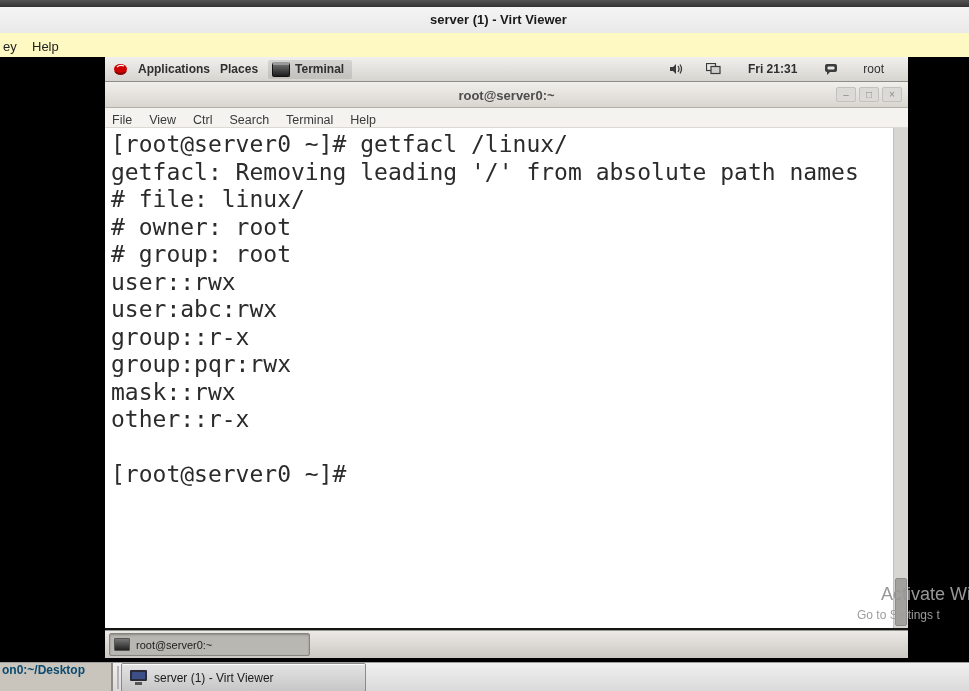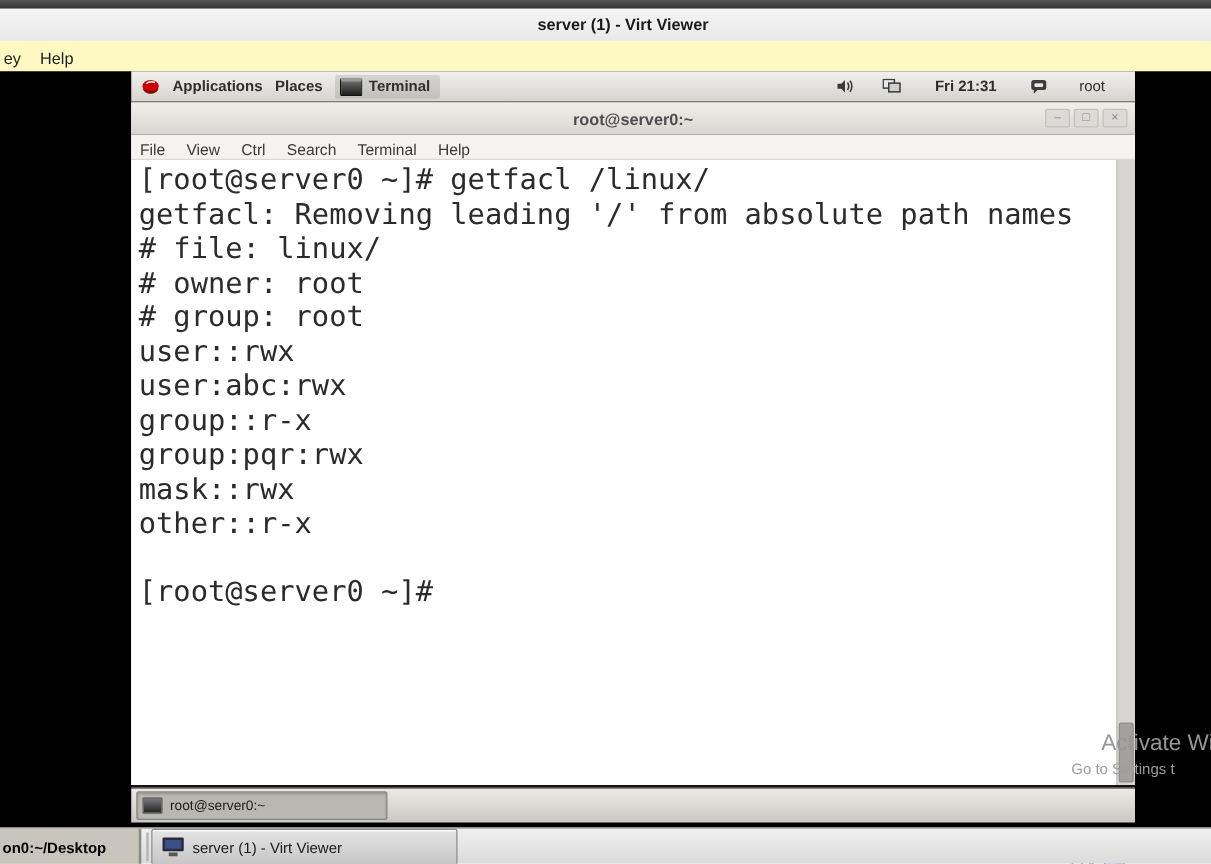--- a/index.html
+++ b/index.html
@@ -77,21 +77,21 @@
 
   
   .wm1 { position:absolute; left:857px; top:584px; z-index:40; font-size:18px; color:#979797; white-space:nowrap;margin-left:24px; }
   .wm2 { position:absolute; left:857px; top:608px; z-index:40; font-size:12px; color:#9d9d9d; white-space:nowrap; }
 
   
   .host-taskbar { position:absolute; left:0; top:662px; width:969px; height:29px;
     background:linear-gradient(#f0f0f0, #dadada); border-top:1px solid #9e9e9e; }
   .tb-partial { position:absolute; left:0; top:0; width:113px; height:29px;
     background:#c9c5bd; border-right:2px solid #8e8a82;
-    display:flex; align-items:center; font-size:12px; font-weight:bold; color:#000000;
+    display:flex; align-items:flex-start; font-size:12px; font-weight:bold; color:#0c4a6e;
     padding-left:2px; overflow:hidden; white-space:nowrap; }
   .tb-divider { position:absolute; left:117px; top:3px; width:2px; height:23px; background:#b5b5b5; }
   .tb-task { position:absolute; left:121px; top:0px; width:245px; height:29px;
     background:linear-gradient(#e4e4e4, #c6c6c6); border:1px solid #8a8a8a; border-radius:2px;
     display:flex; align-items:center; gap:7px; padding-left:8px;
     font-size:12px; color:#1a1a1a; box-shadow:inset 0 1px 0 #fff; }
   .monitor-icon { width:17px; height:15px; position:relative; }
   .monitor-icon .scr { position:absolute; left:0; top:0; width:17px; height:11px;
     background:#3c4f86; border:2px solid #2a2a38; border-radius:1px; }
   .monitor-icon .stand { position:absolute; left:5px; bottom:0; width:7px; height:3px; background:#555; }

